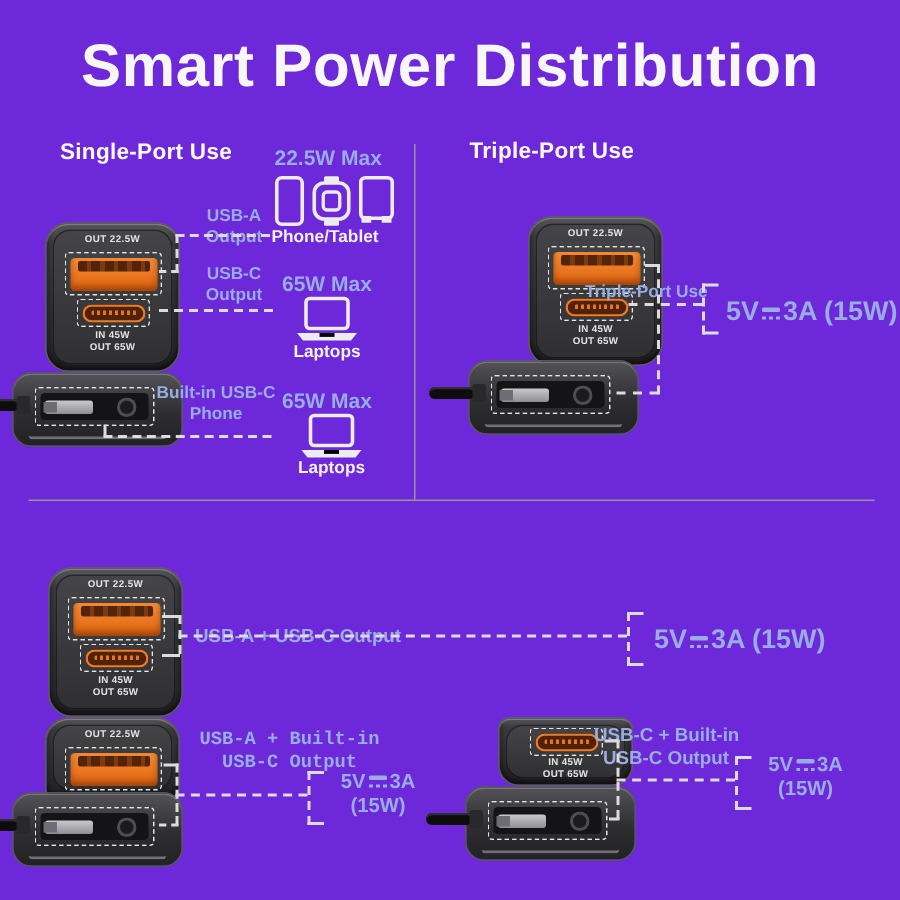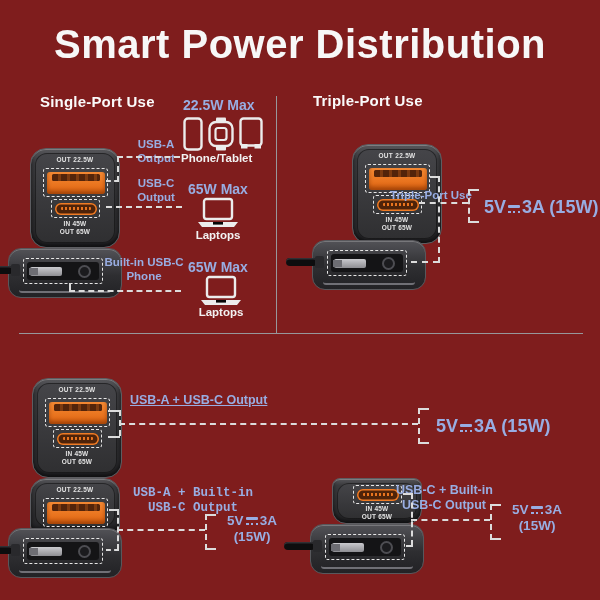--- a/index.html
+++ b/index.html
@@ -1,17 +1,17 @@
 <!DOCTYPE html>
 <html><head>
 <meta charset="utf-8">
 <style>
   html,body{margin:0;padding:0;background:#000;}
   #stage{
-    position:relative;width:600px;height:600px;background:#7f1d1d;overflow:hidden;
+    position:relative;width:600px;height:600px;background:#6d28d9;overflow:hidden;
     font-family:"Liberation Sans",sans-serif;font-weight:bold;
   }
   .abs{position:absolute;}
   #title{left:0;right:0;top:22px;text-align:center;font-size:40px;letter-spacing:.5px;color:#f7f7f7;}
   .sec-head{font-size:15px;color:#fafafa;letter-spacing:.2px;}
   .max-label{font-size:14px;color:#98ade2;}
   .port-label{font-size:11.5px;line-height:14px;color:#98ade2;text-align:center;}
   .target-label{font-size:11.5px;color:#f2f2f2;}
   .combo-label{font-size:12.5px;line-height:15px;color:#98ade2;white-space:nowrap;text-align:center;}
   .divider-v{width:1px;background:#97979b;}
@@ -211,21 +211,21 @@
     </div>
     <div class="dash-box usbc-box">
       <div class="usbc"></div>
     </div>
     <div class="df-botlabel">
       <span>IN 45W</span><br>
       <span>OUT 65W</span>
     </div>
   </div>
 
-  <div class="abs combo-label" style="left:130px;top:393px;text-decoration:underline;">USB-A + USB-C Output</div>
+  <div class="abs combo-label" style="left:130px;top:417px;">USB-A + USB-C Output</div>
 
   <div class="hline" style="left:108px;top:410px;width:12px;"></div>
   <div class="hline" style="left:108px;top:436px;width:12px;"></div>
   <div class="vline" style="left:119px;top:410px;height:26px;"></div>
   <div class="hline" style="left:119px;top:423px;width:299px;"></div>
   <div class="bracket" style="left:418px;top:408px;height:32px;"></div>
 
   <div class="rating" style="left:436px;top:416px;">
     <span>5V</span><span class="dc"></span><span>3A (15W)</span>
   </div>

